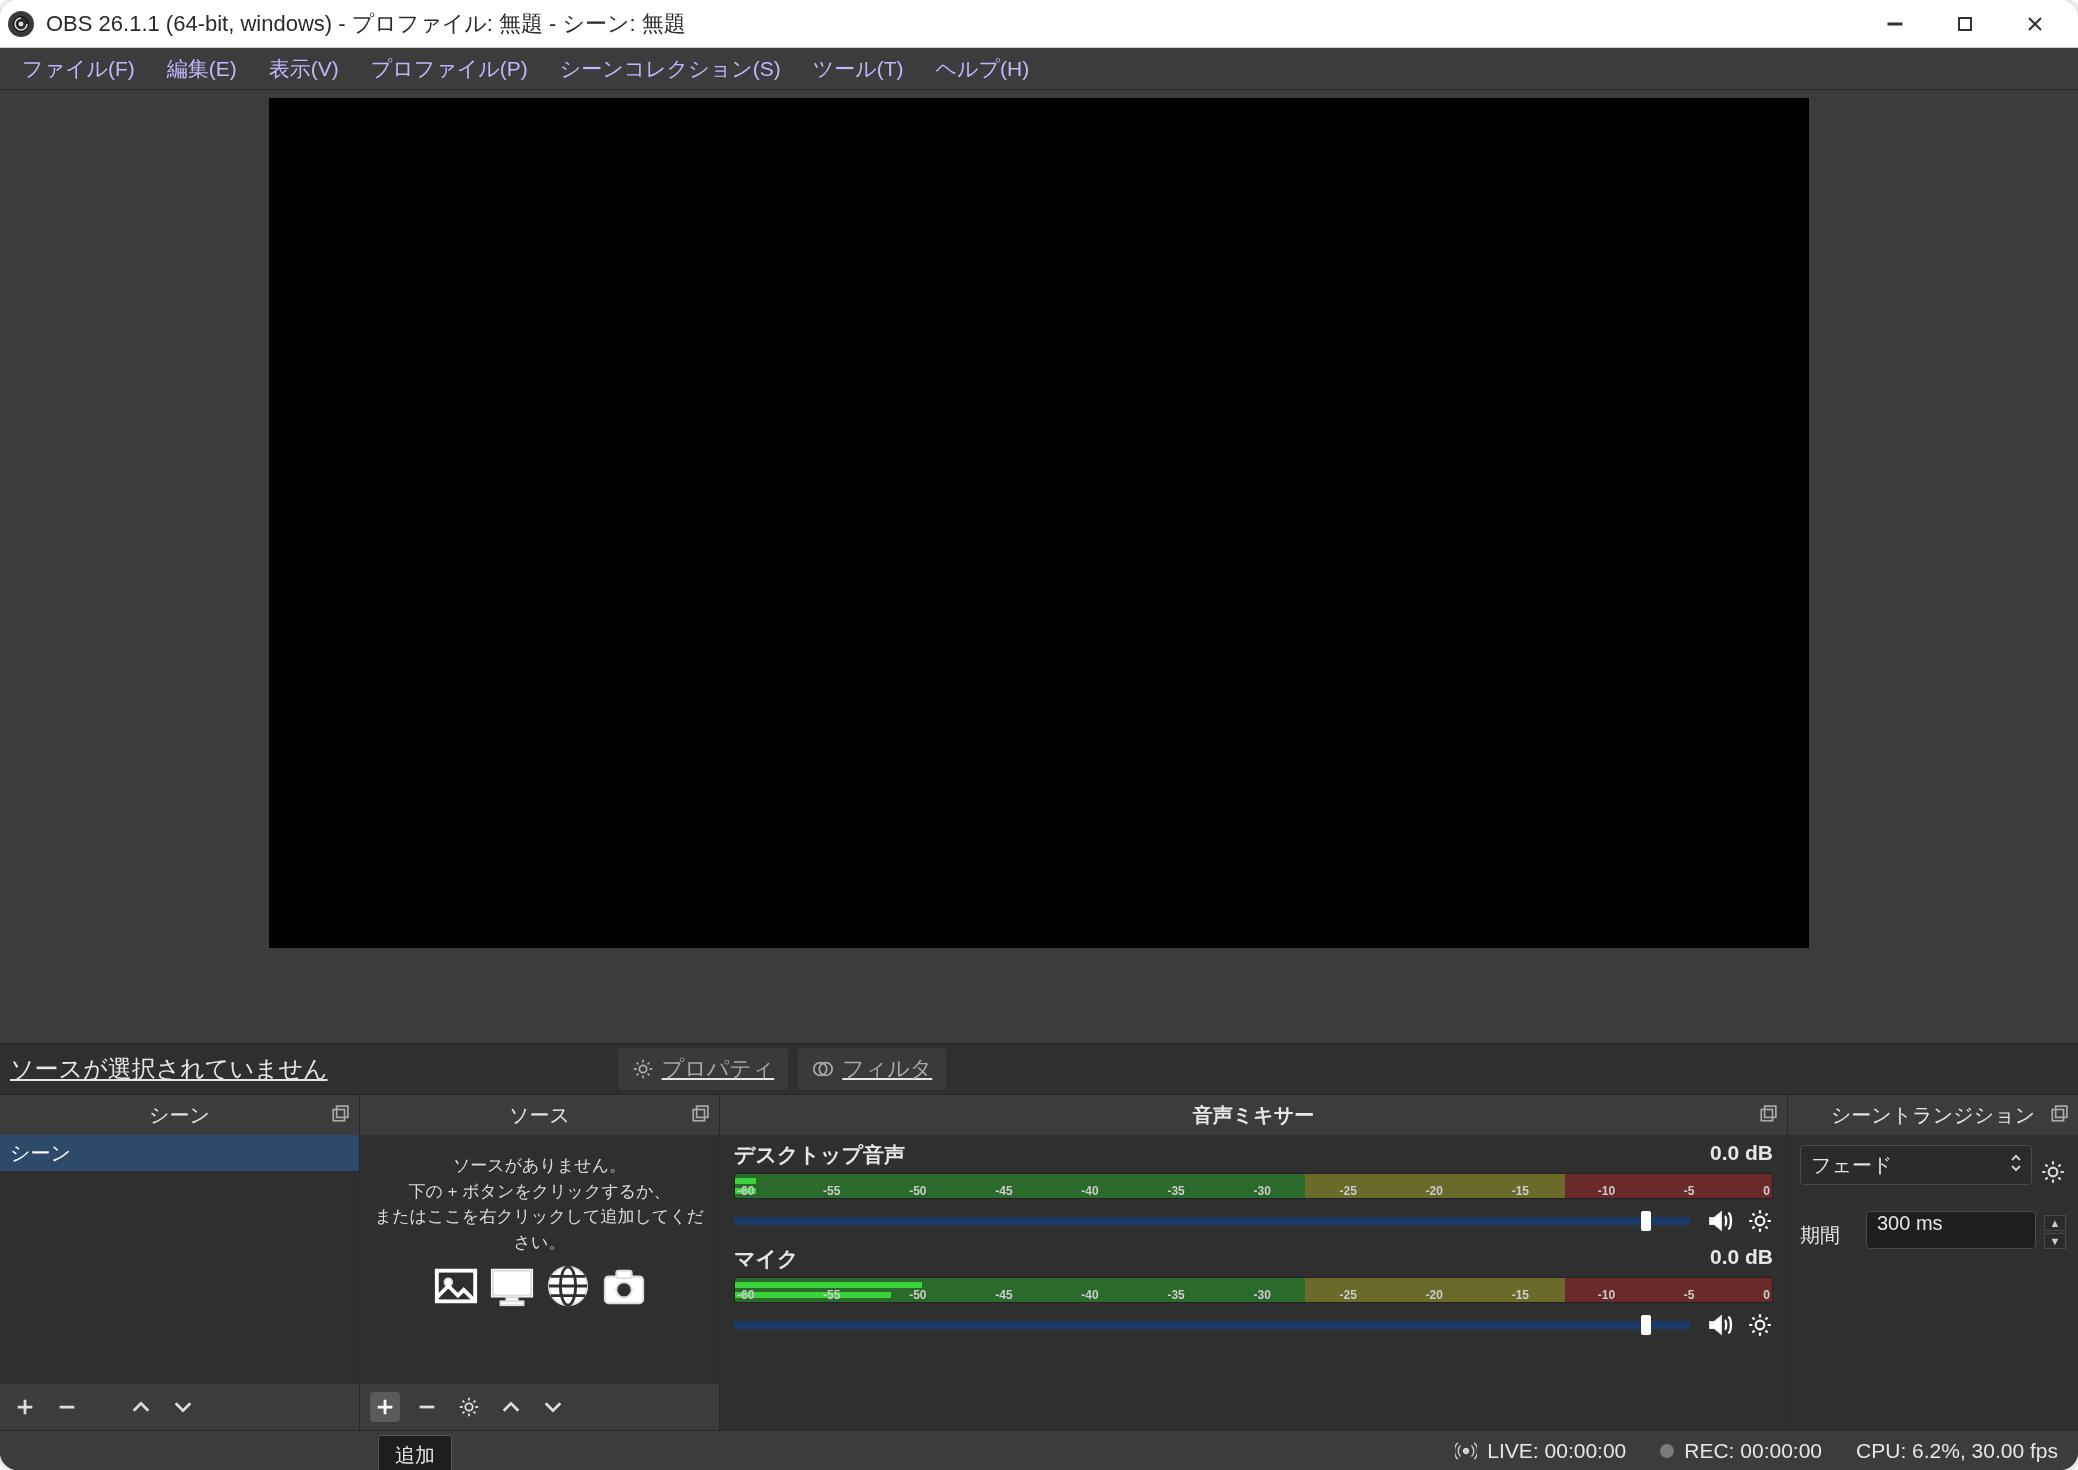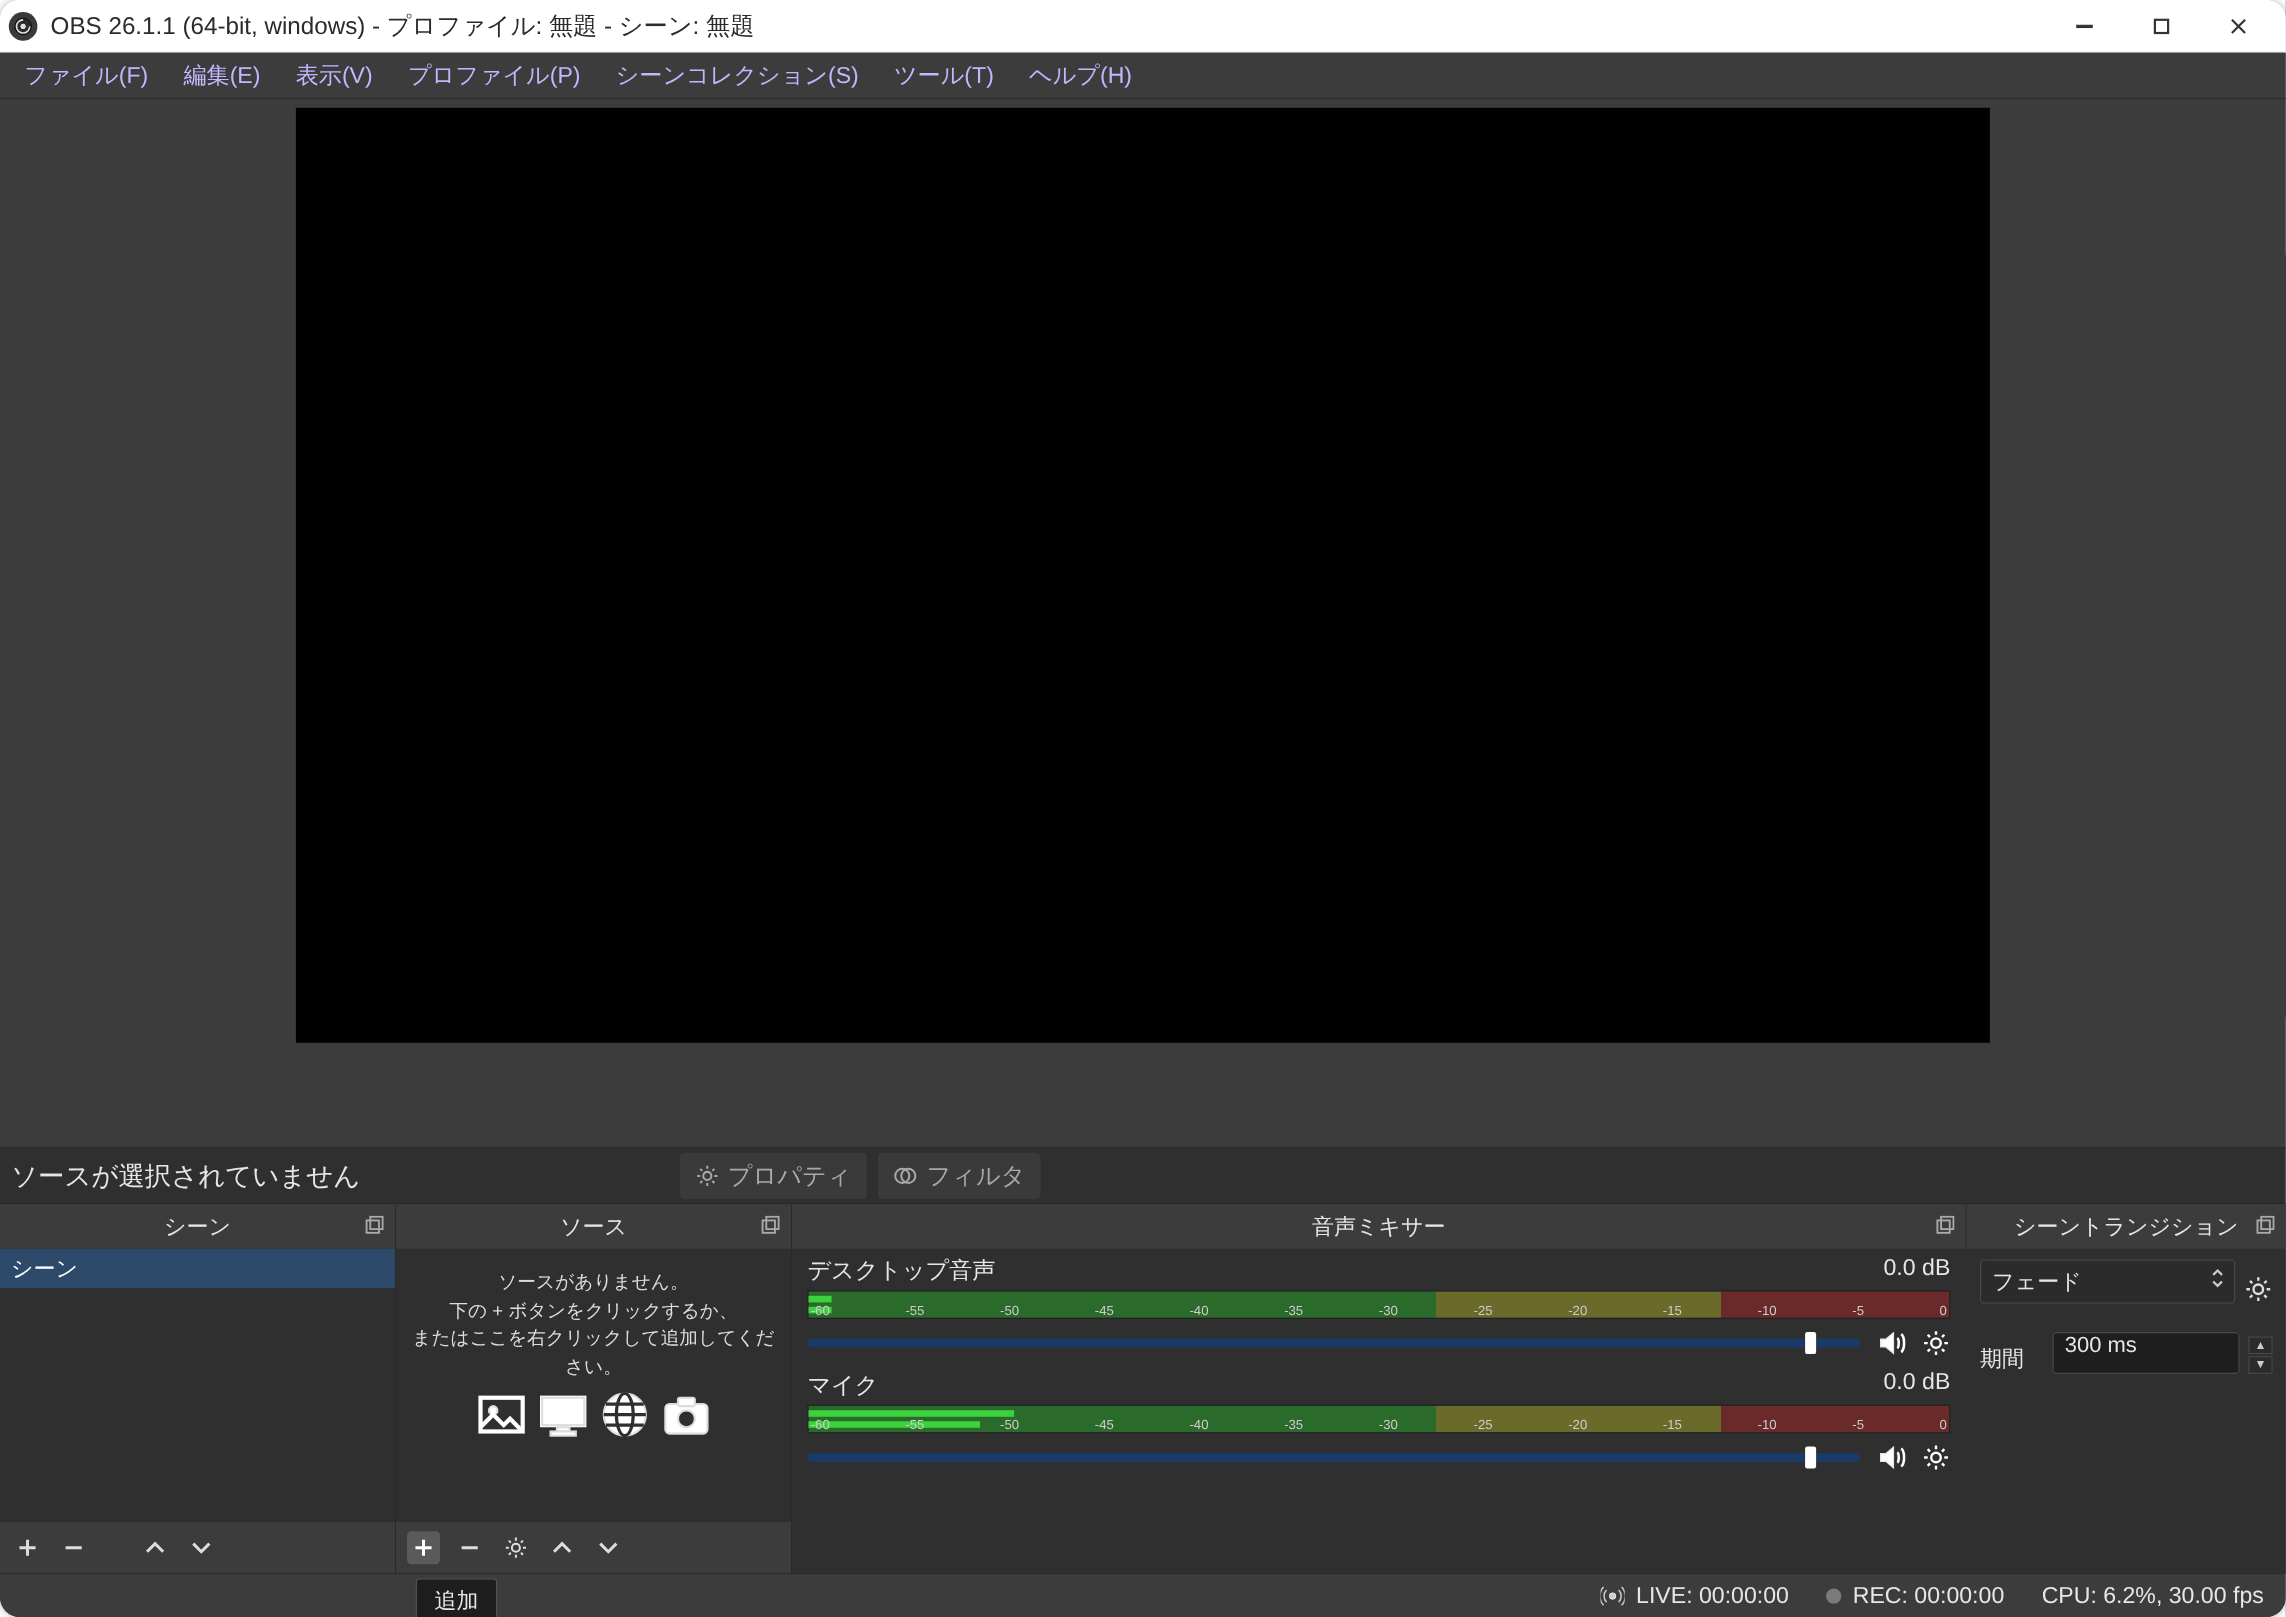--- a/index.html
+++ b/index.html
@@ -19,21 +19,21 @@
 
 
 .menubar { height: 42px; background: #3c3c3c; display: flex; align-items: center; padding: 0 6px; border-bottom: 1px solid #2a2a2a; }
 .menubar .menuitem { padding: 6px 16px; color: #c4b5fd; font-size: 21px; line-height: 42px; }
 
 
 .preview-row { flex: 1; background: #3c3c3c; display: flex; align-items: stretch; justify-content: center; padding: 6px 0 0 0;}
 .preview { background: #000; width: 1540px; height: 850px; margin: 2px auto 10px auto; }
 
 
-.srcinfo { height: 52px; background: #2f2f2f; display: flex; align-items: center; padding: 0 10px; border-top:1px solid #272727; border-bottom:1px solid #272727;}
+.srcinfo { height: 52px; background: #2f2f2f; display: flex; align-items: center; padding: 0 10px; border-top:1px solid #272727; border-bottom:1px solid #272727;text-decoration:underline;}
 .srcinfo .label { color: #e6e6e6; font-size: 24px; margin-right: 40px; }
 .srcinfo .tbtn { display: flex; align-items: center; gap: 8px; color: #a8a8a8; font-size: 22px; padding: 6px 14px; background:#3a3a3a; border-radius:4px; margin-right:10px;}
 .srcinfo .tbtn .ic { width:22px; height:22px; }
 
 
 .docks { height: 335px; display: flex; background: #3c3c3c; }
 .dock { display: flex; flex-direction: column; border-right: 1px solid #2a2a2a; background:#3c3c3c;}
 .dock:last-child { border-right: none; }
 .dock-header { height: 40px; background: #3c3c3c; display: flex; align-items: center; justify-content: center; position: relative; color:#e6e6e6; font-size:20px;}
 .dock-header .pop { position: absolute; right: 10px; top: 10px; width: 18px; height: 18px; color:#aaa;}
@@ -44,21 +44,21 @@
 .d-scenes { width: 360px; }
 .scene-item { height: 36px; background: #2d4a6b; color: #fff; display: flex; align-items: center; padding: 0 10px; font-size:20px;}
 
 
 .d-sources { width: 360px; }
 .sources-empty { text-align: center; color: #ddd; font-size: 17px; line-height: 1.5; padding: 18px 12px 10px 12px;}
 .sources-icons { display:flex; justify-content:center; gap:10px; margin-top:8px;}
 .sources-icons .si { width:46px; height:46px; }
 
 
-.d-mixer { flex: 1; min-width: 600px; }
+.d-mixer { flex: 1; min-width: 600px; font-weight: bold; }
 .mixer-channel { padding: 6px 14px 4px 14px; }
 .mixer-top { display: flex; justify-content: space-between; color:#e6e6e6; font-size:21px; margin-bottom:4px;}
 .meter { height: 26px; background: linear-gradient(to right, #2a6a2a 0%, #2a6a2a 55%, #6a6a2a 55%, #6a6a2a 80%, #6a2a2a 80%, #6a2a2a 100%); position:relative; border:1px solid #222;}
 .meter .ticks { position:absolute; inset:0; display:flex; justify-content:space-between; align-items:flex-end; padding:0 2px; font-size:11px; color:#bbb;}
 .meter .tick { font-size:12px; color:#ccc; }
 .meter .level { position:absolute; top:4px; height:6px; background:#3bd23b; }
 .meter .level.ch2 { top:14px; }
 .slider-row { display:flex; align-items:center; gap:14px; margin-top:8px;}
 .slider { flex:1; height:8px; background:#1a3a6a; border-radius:4px; position:relative;}
 .slider .thumb { position:absolute; right:40px; top:-6px; width:10px; height:20px; background:#fff; border-radius:2px;}

